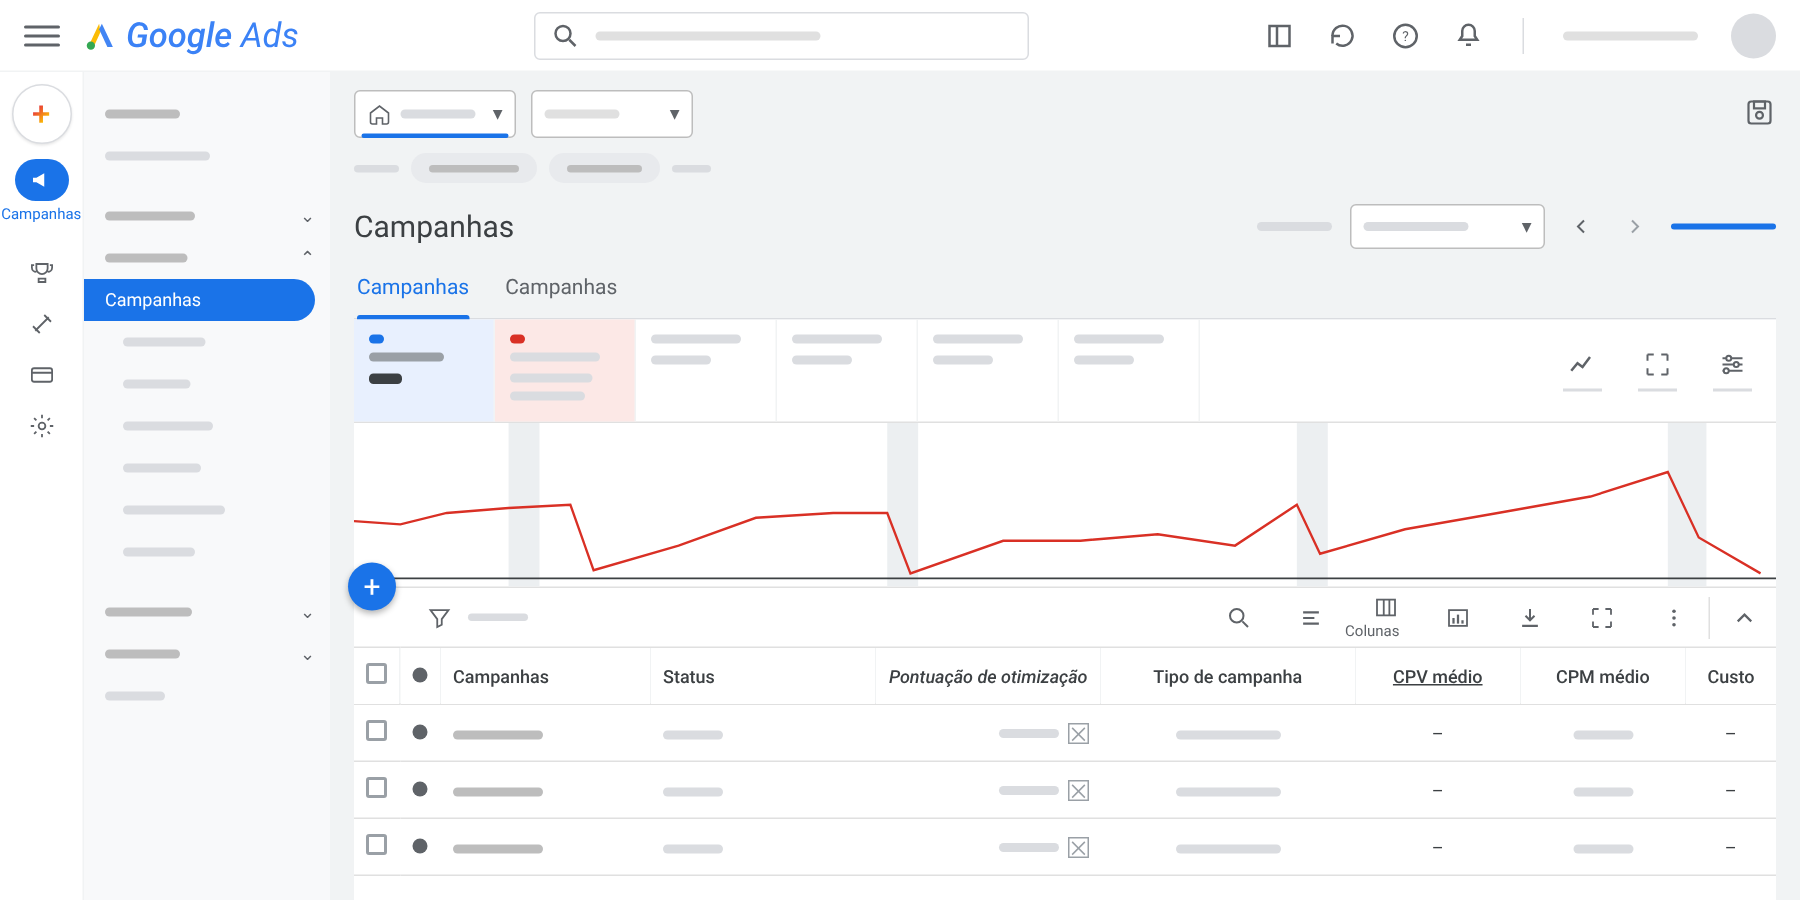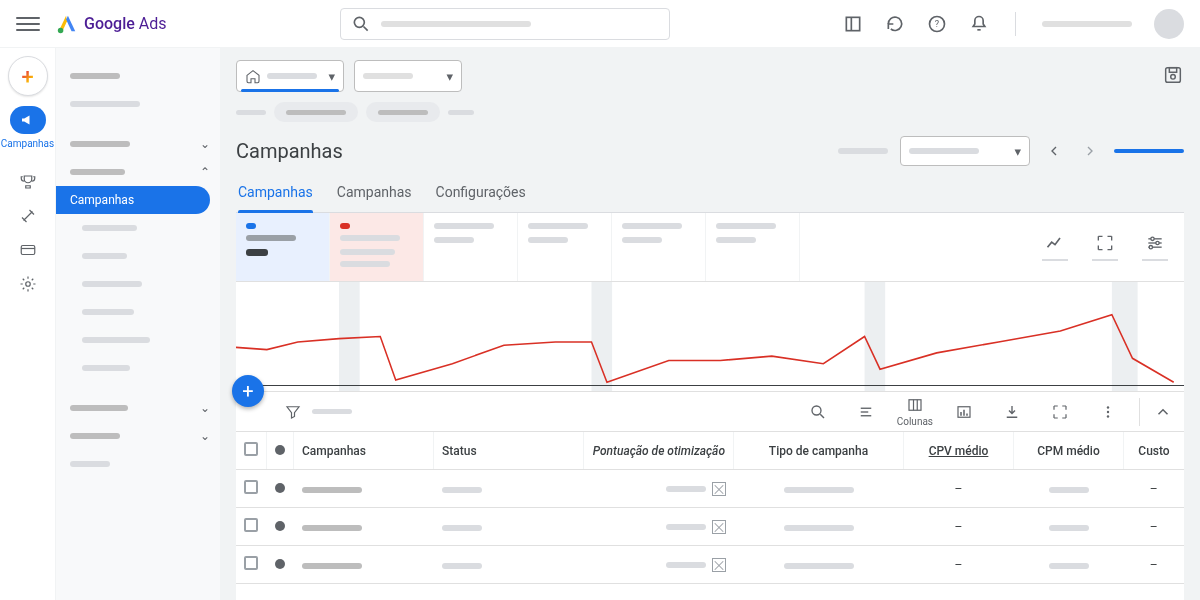--- a/index.html
+++ b/index.html
@@ -4,21 +4,21 @@
 <style>
 * { margin: 0; padding: 0; box-sizing: border-box; font-family: 'Google Sans', Roboto, Arial, sans-serif; }
 body { width: 1200px; height: 600px; background: #fff; overflow: hidden; color: #3c4043; font-size: 13px; }
 
 
 .header { height: 48px; display: flex; align-items: center; padding: 0 16px; border-bottom: 1px solid #f1f3f4; }
 .hamburger { width: 24px; height: 24px; display: flex; flex-direction: column; justify-content: center; gap: 4px; cursor: pointer; }
 .hamburger span { height: 2px; background: #5f6368; border-radius: 1px; }
 .logo-group { display: flex; align-items: center; margin-left: 16px; gap: 6px; }
 .logo-a { width: 22px; height: 22px; }
-.logo-text { font-size: 16px; color: #4c1d95; }
+.logo-text { font-size: 23px; color: #3b82f6; font-style: italic; }
 .logo-text b { font-weight: 500; }
 .header-center { flex: 1; display: flex; justify-content: center; }
 .search-bar { width: 330px; height: 32px; border: 1px solid #dadce0; border-radius: 4px; display: flex; align-items: center; padding: 0 10px; gap: 10px; }
 .search-bar .ph { flex:1; height:6px; background:#e0e0e0; border-radius:3px; max-width:150px; }
 .hdr-icons { display: flex; align-items: center; gap: 22px; }
 .hdr-icon { width: 20px; height: 20px; color: #5f6368; cursor: pointer; }
 .hdr-sep { width:1px; height:24px; background:#dadce0; margin: 0 4px;}
 .hdr-line { width: 90px; height:6px; background:#e0e0e0; border-radius:3px; }
 .avatar { width: 30px; height: 30px; border-radius: 50%; background: #dadce0; }
 
@@ -105,21 +105,21 @@
 
 .chart { height: 110px; position:relative; border-bottom:1px solid #e0e0e0;}
 .chart svg { width:100%; height:100%; }
 .fab-blue { position:absolute; left:-4px; bottom:-16px; width:32px; height:32px; border-radius:50%; background:#1a73e8; color:#fff; display:flex; align-items:center; justify-content:center; box-shadow:0 2px 4px rgba(0,0,0,0.3); cursor:pointer; z-index:5; font-size:20px;}
 
 
 .tbl-toolbar { display:flex; align-items:center; padding: 4px 12px 4px 48px; position:relative;}
 .tbl-toolbar .filter-ic{ color:#5f6368; margin-right:10px; cursor:pointer;}
 .tbl-toolbar .ph{ width:40px; height:5px; background:#dadce0; border-radius:3px;}
 .tb-tools{ margin-left:auto; display:flex; align-items:center; gap:14px;}
-.tb-tool{ display:flex; flex-direction:column; align-items:center; gap:2px; color:#5f6368; cursor:pointer; min-width:34px;}
+.tb-tool{ display:flex; flex-direction:column; align-items:flex-end; gap:2px; color:#5f6368; cursor:pointer; min-width:34px;}
 .tb-tool .lbl{ font-size:10px; color:#5f6368;}
 .tb-sep{ width:1px; height:28px; background:#e0e0e0;}
 .tb-caret{ color:#5f6368; cursor:pointer;}
 
 
 table.data { width:100%; border-collapse:collapse; font-size:12px;}
 table.data th, table.data td { border-bottom:1px solid #e0e0e0; text-align:left; padding: 10px 8px; color:#3c4043;}
 table.data th { font-weight:500; font-size:12px; color:#3c4043; border-top:1px solid #e0e0e0; background:#fff; position:relative;}
 table.data th:not(:first-child){ border-left:1px solid #f1f3f4;}
 .th-sm{ font-size:11px;font-style:italic;}
@@ -333,21 +333,20 @@
                 <path d="M9 6l6 6-6 6" fill="none" stroke="currentColor" stroke-width="2"></path>
               </svg>
           </div>
           <div class="blue-line"></div>
         </div>
       </div>
 
       <div class="tabs">
         <div class="tab active">Campanhas</div>
         <div class="tab">Campanhas</div>
-        <div class="tab">Configurações</div>
       </div>
 
       <div class="card">
 
         <div class="summary">
           <div class="scard blue">
               <div class="dot"></div>
               <div class="l1"></div>
               <div class="l2"></div>
             </div>

